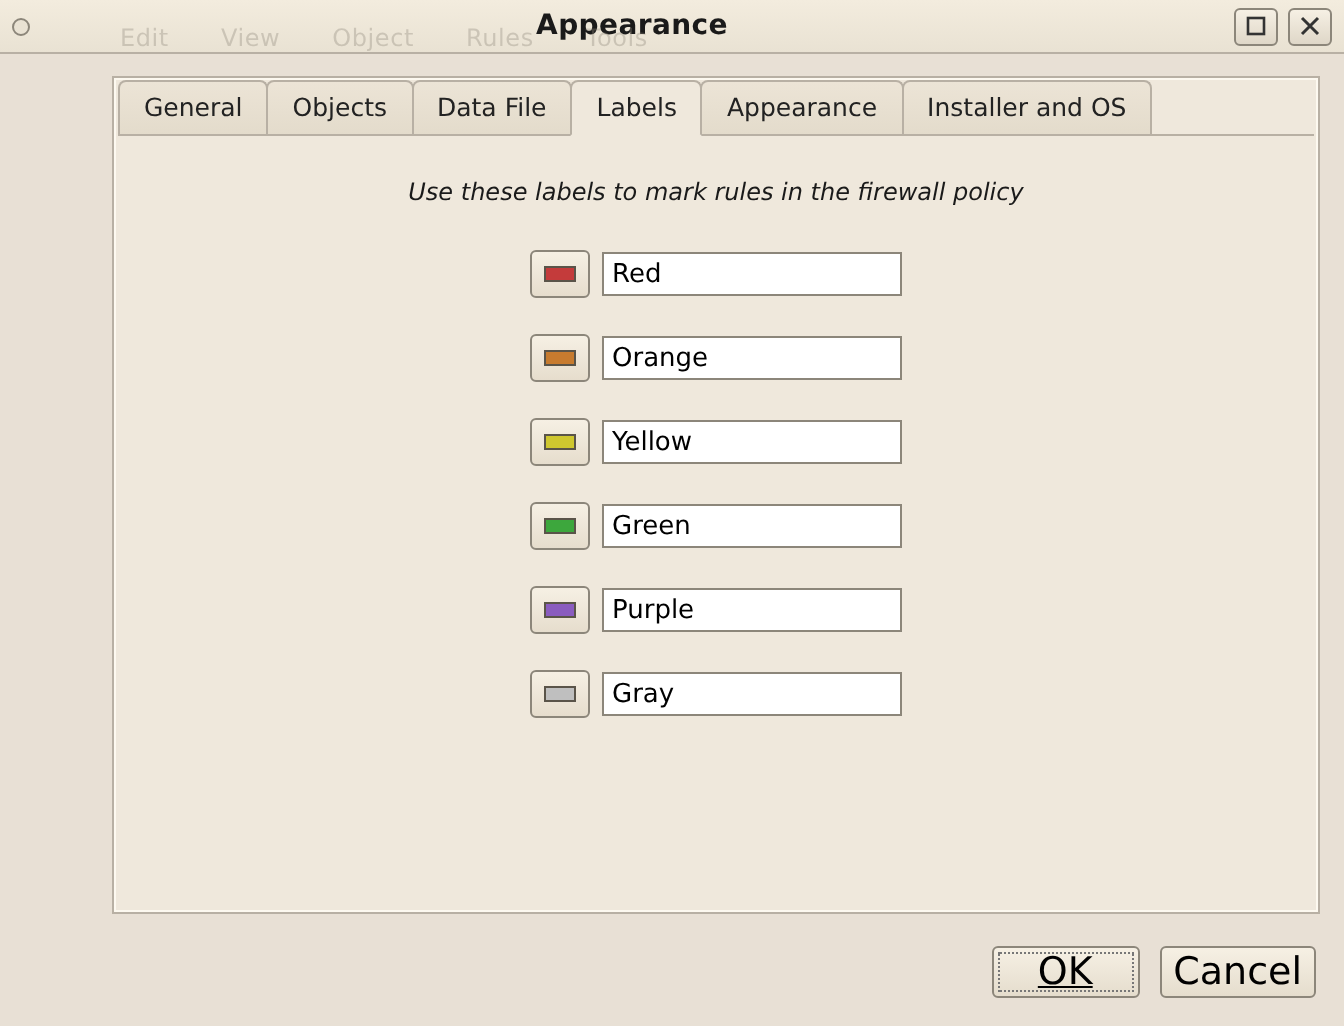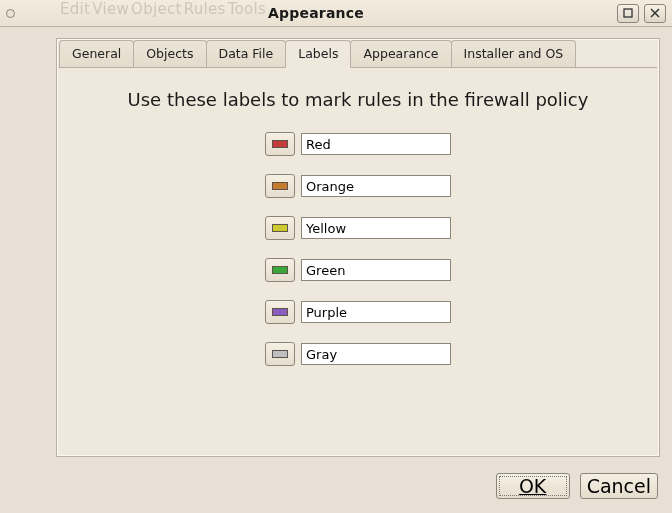--- a/index.html
+++ b/index.html
@@ -54,24 +54,24 @@
     cursor: pointer;
   }
   .win-btn svg { display: block; }
 
   
   .ghost-menu {
     position: absolute;
     top: 0; left: 60px;
     height: 26px;
     display: flex;
-    align-items: flex-start;
-    gap: 2px;
+    align-items: flex-end;
+    gap: 26px;
     color: #8f887b;
-    font-size: 15px;
+    font-size: 12px;
     pointer-events: none;
     opacity: .35;
     letter-spacing: .3px;
   }
 
   
   .panel {
     position: absolute;
     left: 12px; right: 12px;
     top: 38px;
@@ -120,21 +120,22 @@
   .inner {
     position: absolute;
     left: 4px; right: 4px;
     top: 32px;
     bottom: 4px;
     text-align: center;
   }
 
   .instruction {
     margin: 18px 0 22px;
-    font-size: 18px;
+    font-size: 12px;
+    font-style: italic;
   }
 
   .label-rows {
     display: flex;
     flex-direction: column;
     gap: 18px;
     align-items: center;
   }
   .label-row { display: flex; align-items: center; gap: 6px; }
 

